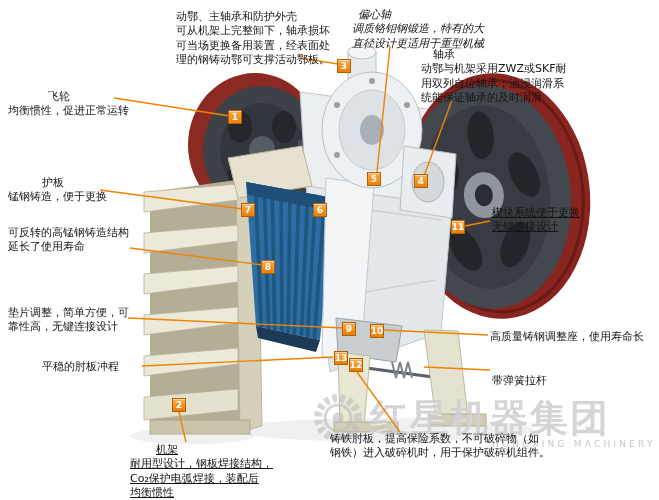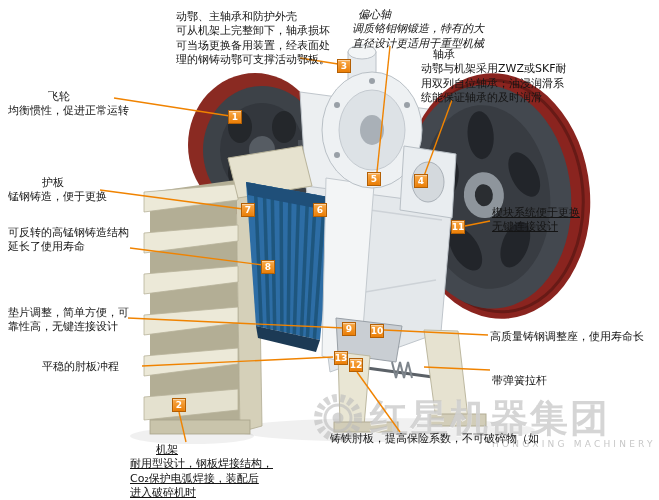--- a/index.html
+++ b/index.html
@@ -232,25 +232,26 @@
   </div>
 
   <div class="lbl" style="left:42px;top:360px;">
     <div>平稳的肘板冲程</div>
   </div>
 
   <div class="lbl" style="left:130px;top:443px;text-decoration:underline;">
     <div class="ind26">机架</div>
     <div>耐用型设计，钢板焊接结构，</div>
     <div>Co₂保护电弧焊接，装配后</div>
-    <div>进入破碎机时</div>
+    <div>均衡惯性</div>
   </div>
 
   <div class="lbl" style="left:330px;top:432px;">
     <div>铸铁肘板，提高保险系数，不可破碎物（如</div>
+    <div>钢铁）进入破碎机时，用于保护破碎机组件。</div>
   </div>
 
   <div class="lbl" style="left:492px;top:206px;text-decoration:underline;">
     <div>楔块系统便于更换</div>
     <div>无键连接设计</div>
   </div>
 
   <div class="lbl" style="left:490px;top:330px;">
     <div>高质量铸钢调整座，使用寿命长</div>
   </div>

